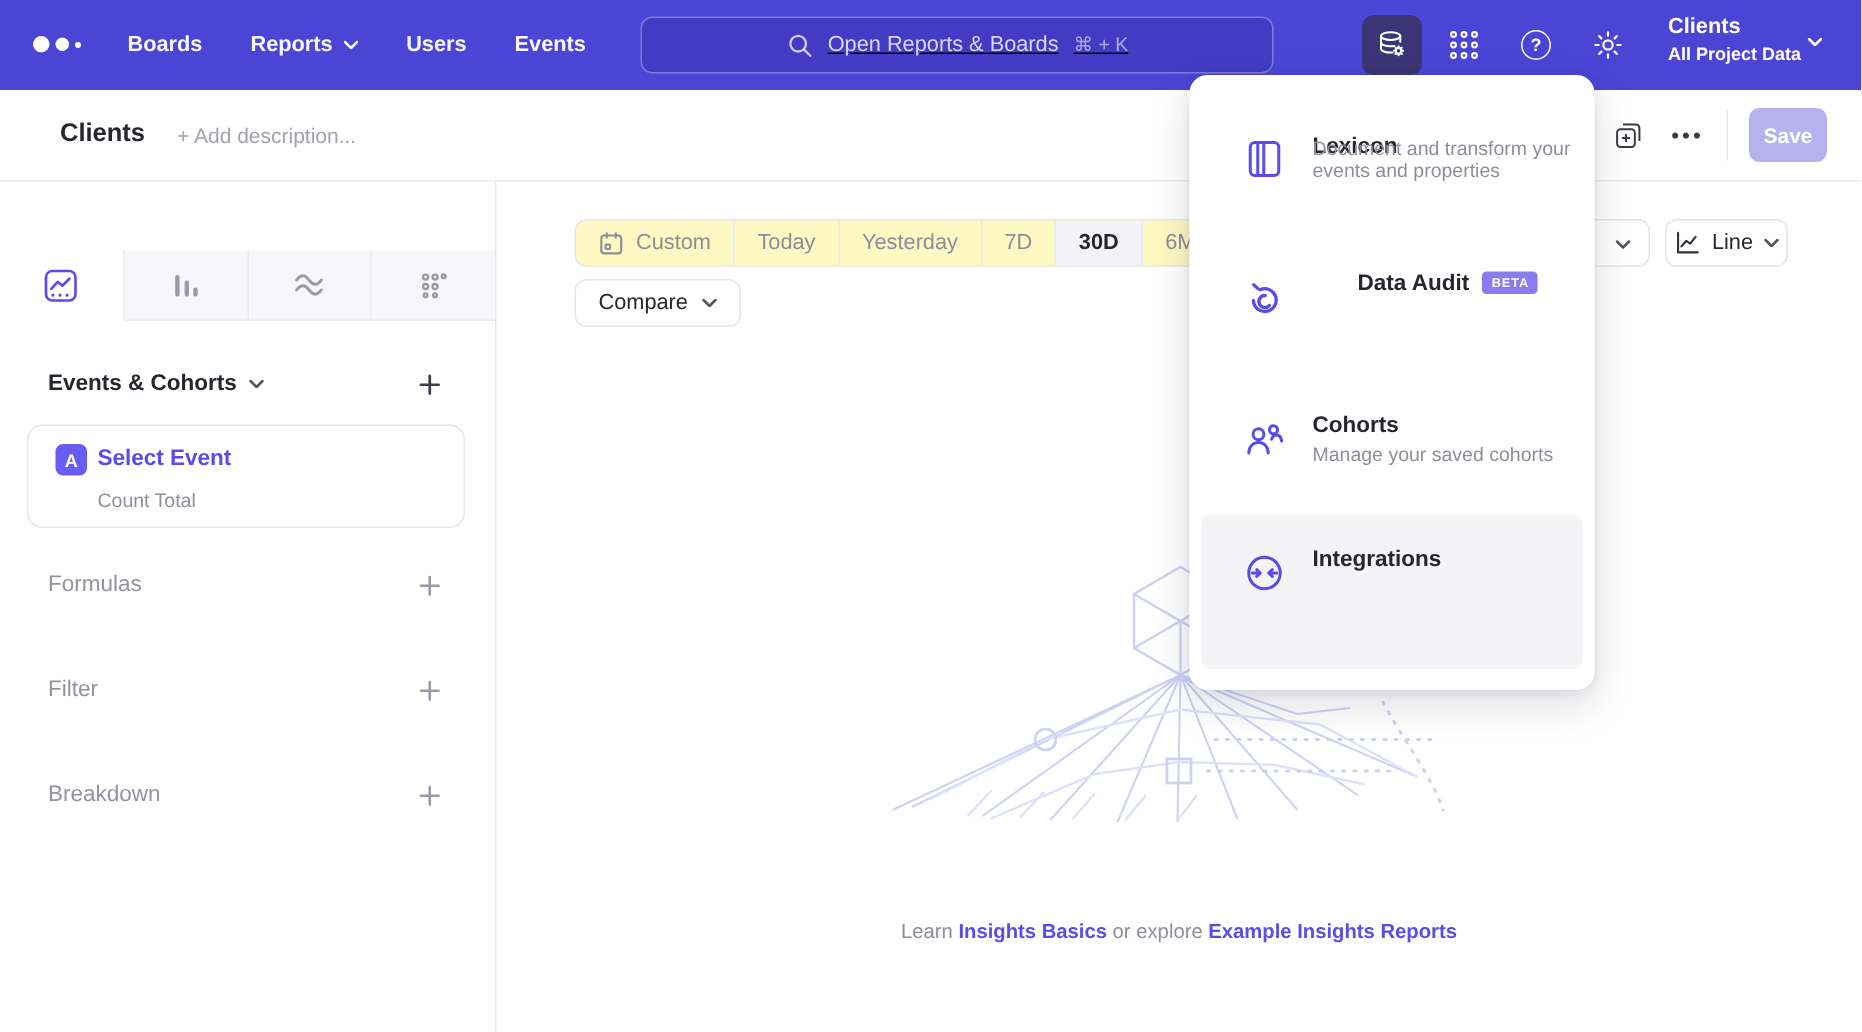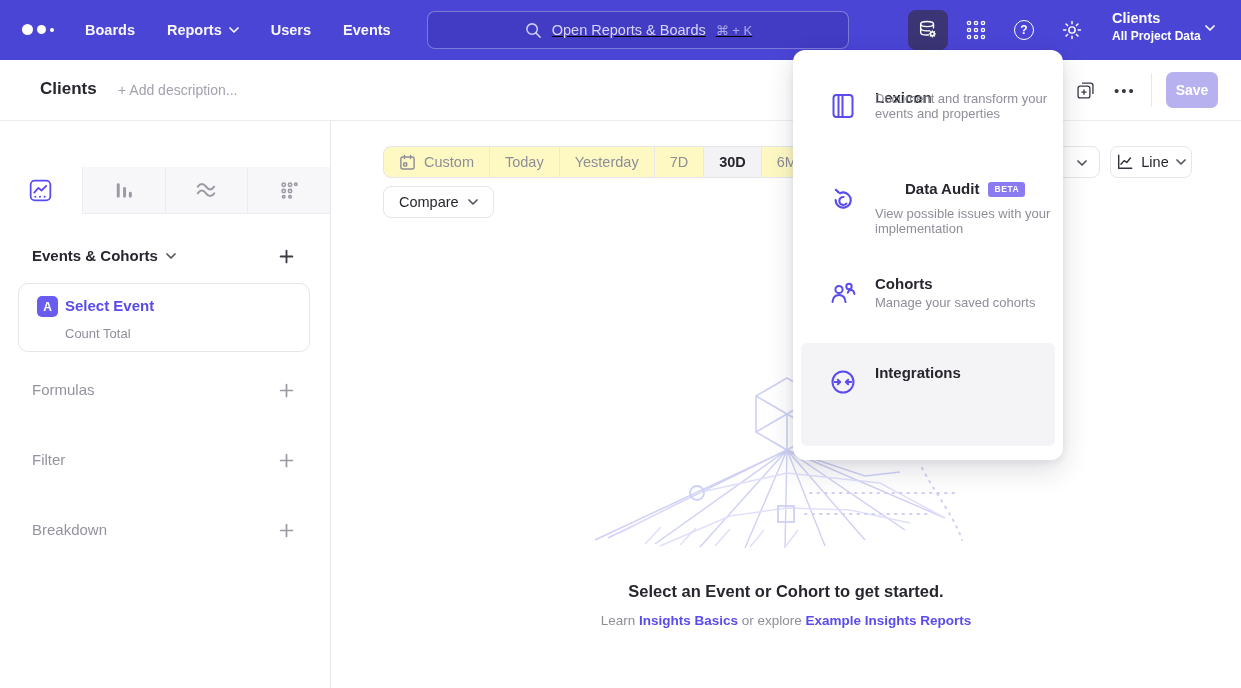--- a/index.html
+++ b/index.html
@@ -322,21 +322,20 @@
         <path d="M85 176l16-17M120 177l16-17M155 178l15-17M190 179l14-17M225 179l13-17"></path>
       </g>
       <circle cx="137" cy="125" r="7" stroke="#ced1f4" stroke-width="1.8"></circle>
       <rect x="218" y="138" width="16" height="16" stroke="#ced1f4" stroke-width="1.8"></rect>
       <g stroke="#ced1f4" stroke-width="2" stroke-linecap="round" stroke-dasharray="1.5,6">
         <path d="M250 125h145M245 146h125"></path>
         <path d="M362 100c13 25 33 50 40 72"></path>
       </g>
     </svg>
 
-    <div class="es-title">Select an Event or Cohort to get started.</div>
     <div class="es-sub">
       <span>Learn </span><a>Insights Basics</a><span> or explore </span><a>Example Insights Reports</a>
     </div>
   </div>
 
   <div class="panel">
 
     <div class="mi" style="top:30px; height:92px;">
       <svg class="mi-icon" style="top:12px;" width="28" height="28" viewBox="0 0 28 28" fill="none" stroke="#5a4cec" stroke-width="2" stroke-linejoin="round">
         <rect x="4.5" y="3" width="19" height="22" rx="3"></rect>
@@ -346,21 +345,20 @@
       <div class="mi-desc" style="top:11px; width:172px;">Document and transform your events and properties</div>
     </div>
 
     <div class="mi" style="top:122px; height:92px;">
       <svg class="mi-icon" style="top:14px;" width="27" height="27" viewBox="0 0 28 28" fill="none" stroke="#5a4cec" stroke-width="2.2" stroke-linecap="round">
         <path d="M11 7.2a7.6 7.6 0 1 1-4.4 7"></path>
         <path d="M14.5 11a4 4 0 1 0 2.8 6.6"></path>
         <path d="M9.6 6.4L6.8 3.8"></path>
       </svg>
       <div class="mi-title" style="top:8px;margin-left:30px;"><span>Data Audit</span><span class="beta">BETA</span></div>
-      <div class="mi-desc" style="top:34px; width:200px;">View possible issues with your implementation</div>
     </div>
 
     <div class="mi" style="top:218px; height:64px;">
       <svg class="mi-icon" style="top:10px;" width="27" height="27" viewBox="0 0 28 28" fill="none" stroke="#5a4cec" stroke-width="2" stroke-linecap="round">
         <circle cx="10" cy="11.5" r="3.6"></circle>
         <path d="M3.5 24c.4-4.6 3-7 6.5-7s6.1 2.4 6.5 7"></path>
         <circle cx="20" cy="8.5" r="2.7"></circle>
         <path d="M18.8 14.8c.5-1.8 1.7-2.8 3.1-2.8 2 0 3.2 1.5 3.5 4"></path>
       </svg>
       <div class="mi-title" style="top:7px;"><span>Cohorts</span></div>

